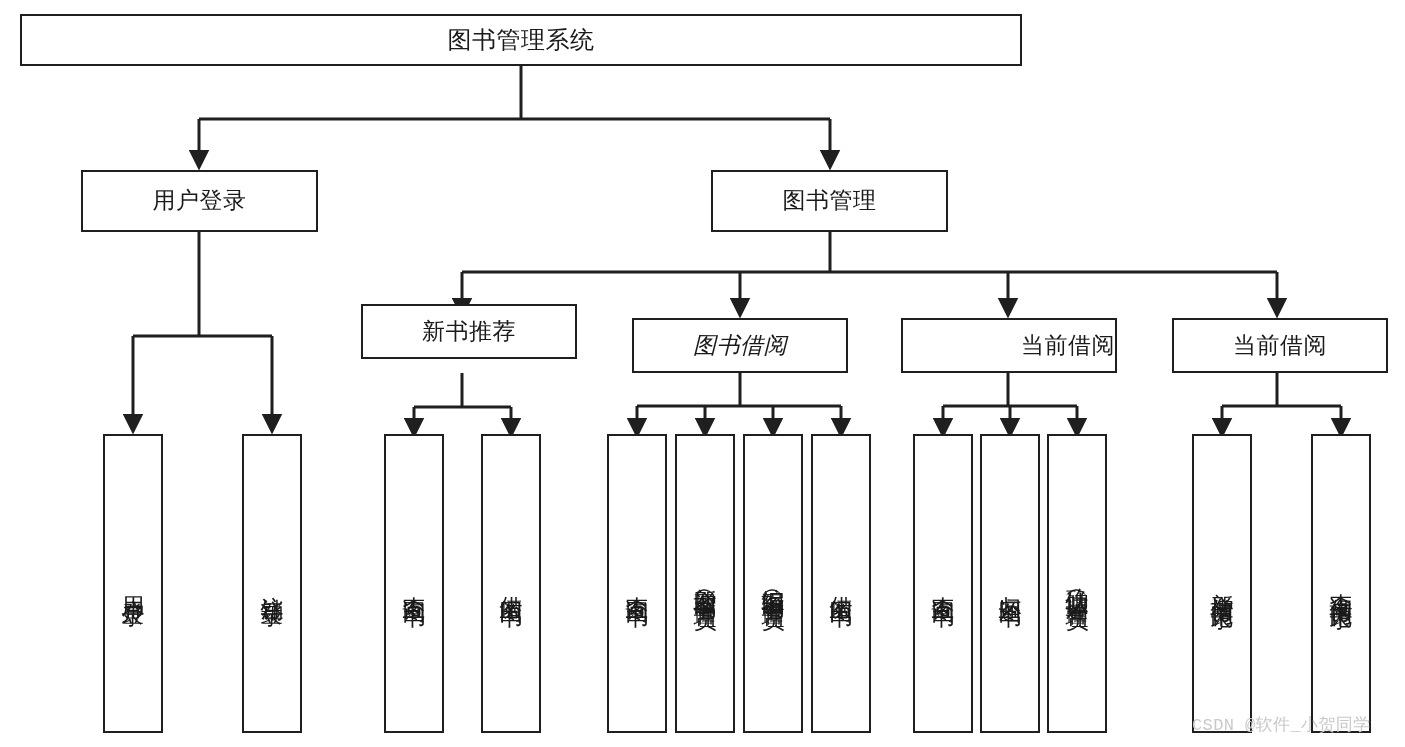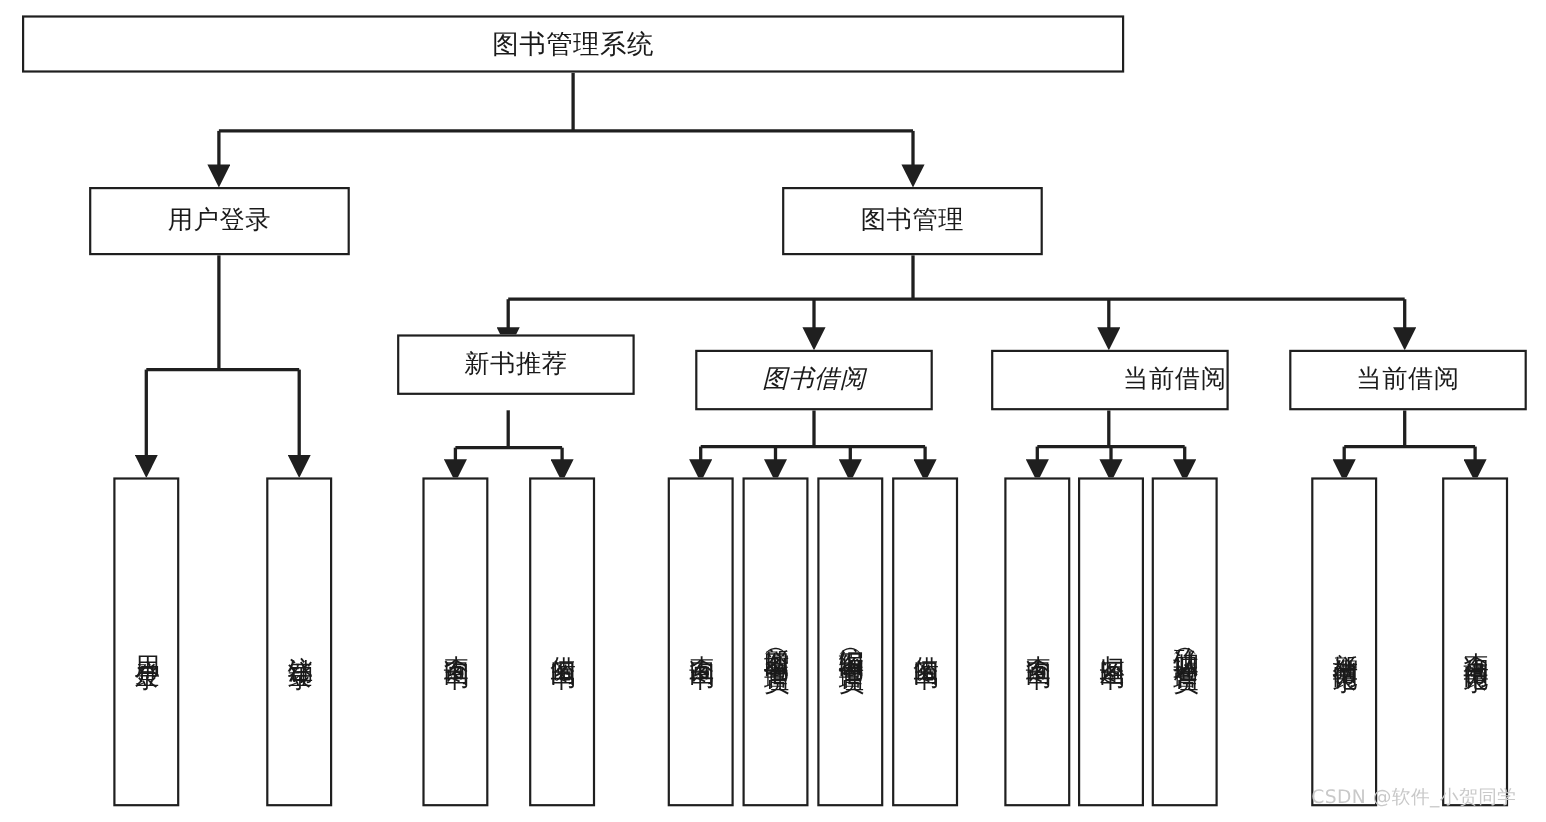--- a/index.html
+++ b/index.html
@@ -61,20 +61,21 @@
     font-size: 24px;
   }
   .watermark {
     position: absolute;
     left: 1192px;
     top: 713px;
     font-size: 17px;
     color: #c9c9c9;
     white-space: nowrap;
     letter-spacing: 0.4px;
+    font-family: Liberation Mono, monospace;
   }
 </style>
 </head>
 <body>
 
 <div id="canvas">
 
   <svg class="edges" viewBox="0 0 1405 747" xmlns="http://www.w3.org/2000/svg">
     <defs>
       <marker id="arrow" viewBox="0 0 12 12" refX="6" refY="6" markerWidth="7" markerHeight="7" orient="auto-start-reverse">

